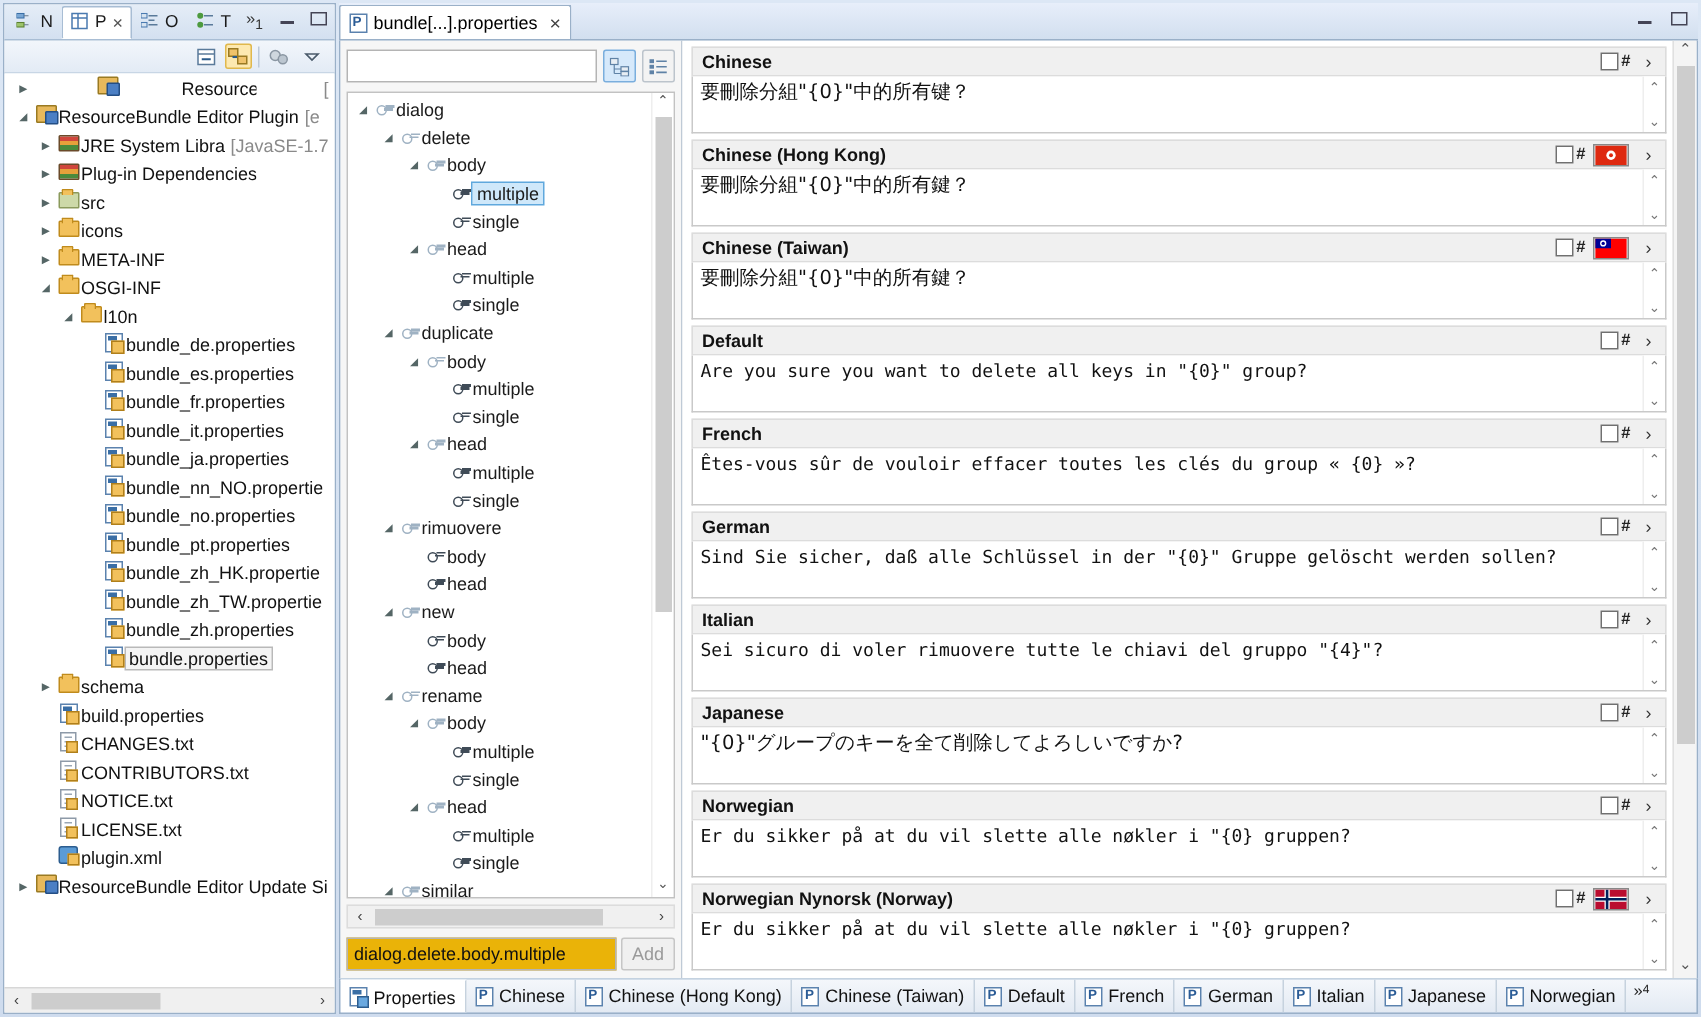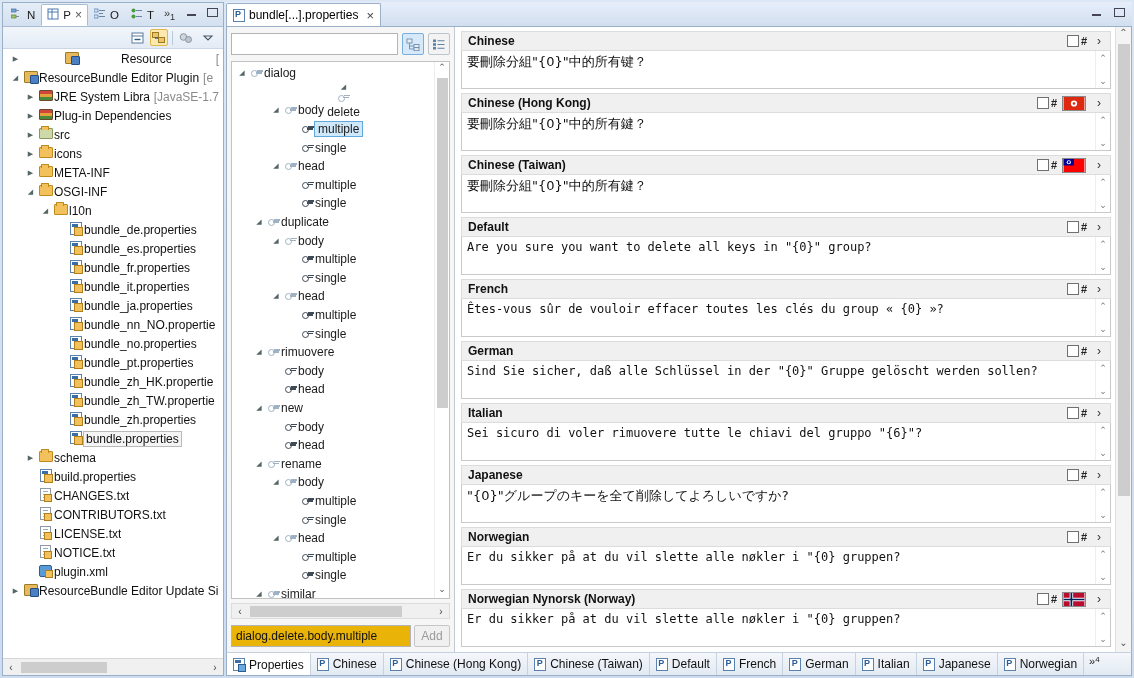--- a/index.html
+++ b/index.html
@@ -461,26 +461,26 @@
           <span class="lbl">CHANGES.txt</span>
         </div>
         <div class="trow" style="padding-left: 21px;">
           <span class="arrow"></span>
           <span class="ic"><span class="txtf"></span></span>
           <span class="lbl">CONTRIBUTORS.txt</span>
         </div>
         <div class="trow" style="padding-left: 21px;">
           <span class="arrow"></span>
           <span class="ic"><span class="txtf"></span></span>
+          <span class="lbl">NOTICE.txt</span>
+        </div>
+        <div class="trow" style="padding-left: 21px;">
+          <span class="arrow"></span>
+          <span class="ic"><span class="txtf"></span></span>
           <span class="lbl">LICENSE.txt</span>
-        </div>
-        <div class="trow" style="padding-left: 21px;">
-          <span class="arrow"></span>
-          <span class="ic"><span class="txtf"></span></span>
-          <span class="lbl">NOTICE.txt</span>
         </div>
         <div class="trow" style="padding-left: 21px;">
           <span class="arrow"></span>
           <span class="ic"><span class="xmlf"></span></span>
           <span class="lbl">plugin.xml</span>
         </div>
         <div class="trow" style="padding-left: 6px;">
           <span class="arrow">▶</span>
           <span class="ic"><span class="prj"></span></span>
           <span class="lbl">ResourceBundle Editor Update Si</span>
@@ -533,21 +533,21 @@
           </div>
         </div>
 
         <div class="keytree">
           <div class="keytree-inner" id="key-tree-inner">
               <div class="krow" style="padding-left: 4px;">
                 <span class="karrow">◢</span>
                 <span class="kic"><span class="keyglyph dimk"></span></span>
                 <span class="klbl">dialog</span>
               </div>
-              <div class="krow" style="padding-left: 21px; flex-direction: column;">
+              <div class="krow" style="padding-left: 21px;">
                 <span class="karrow">◢</span>
                 <span class="kic"><span class="keyglyph dimk"></span></span>
                 <span class="klbl">delete</span>
               </div>
               <div class="krow" style="padding-left: 38px;">
                 <span class="karrow">◢</span>
                 <span class="kic"><span class="keyglyph dimk"></span></span>
                 <span class="klbl">body</span>
               </div>
               <div class="krow sel" style="padding-left: 55px;">
@@ -811,21 +811,21 @@
                 </div>
               </div>
               <div class="tr-block">
                 <div class="tr-head">
                   <span class="tr-title">Italian</span>
                   <span class="tr-chk"></span>
                   <span class="tr-hash">#</span>
                   <span class="tr-chev">›</span>
                 </div>
                 <div class="tr-area">
-                  <div class="tr-text">Sei sicuro di voler rimuovere tutte le chiavi del gruppo "{6}"?</div>
+                  <div class="tr-text">Sei sicuro di voler rimuovere tutte le chiavi del gruppo "{4}"?</div>
                   <div class="tr-spin">
                     <span>⌃</span>
                     <span>⌄</span>
                   </div>
                 </div>
               </div>
               <div class="tr-block">
                 <div class="tr-head">
                   <span class="tr-title">Japanese</span>
                   <span class="tr-chk"></span>

